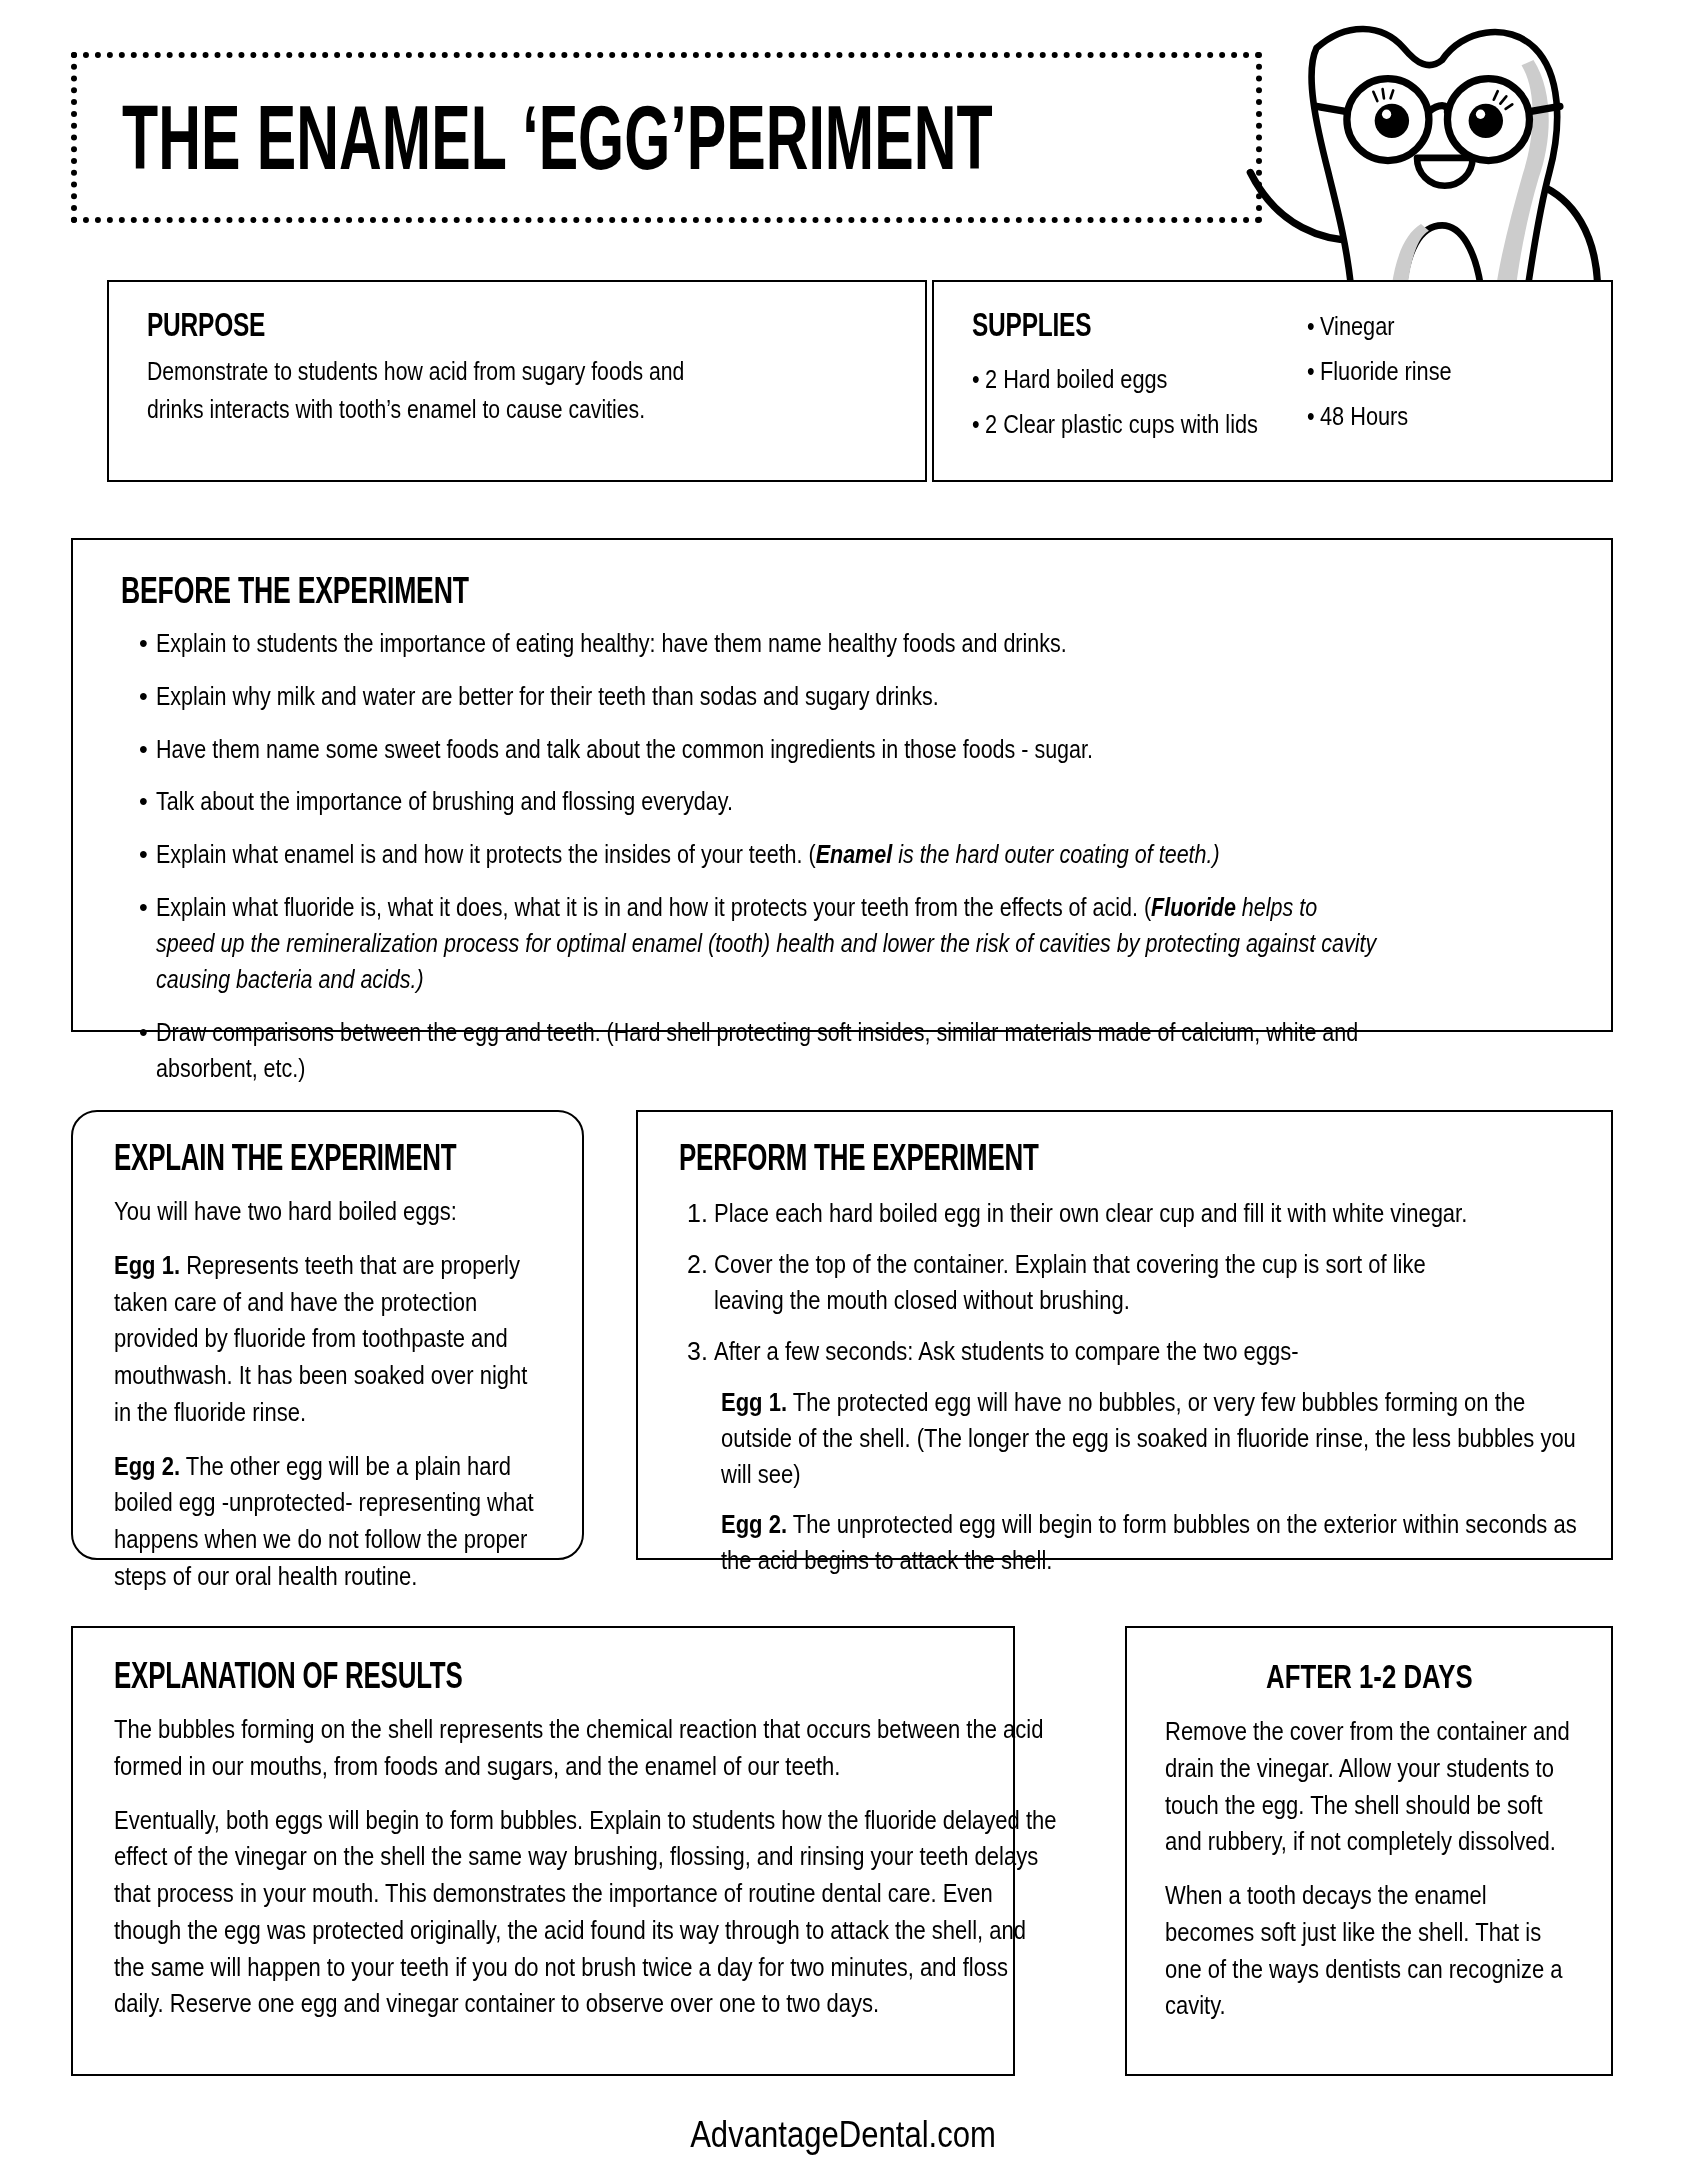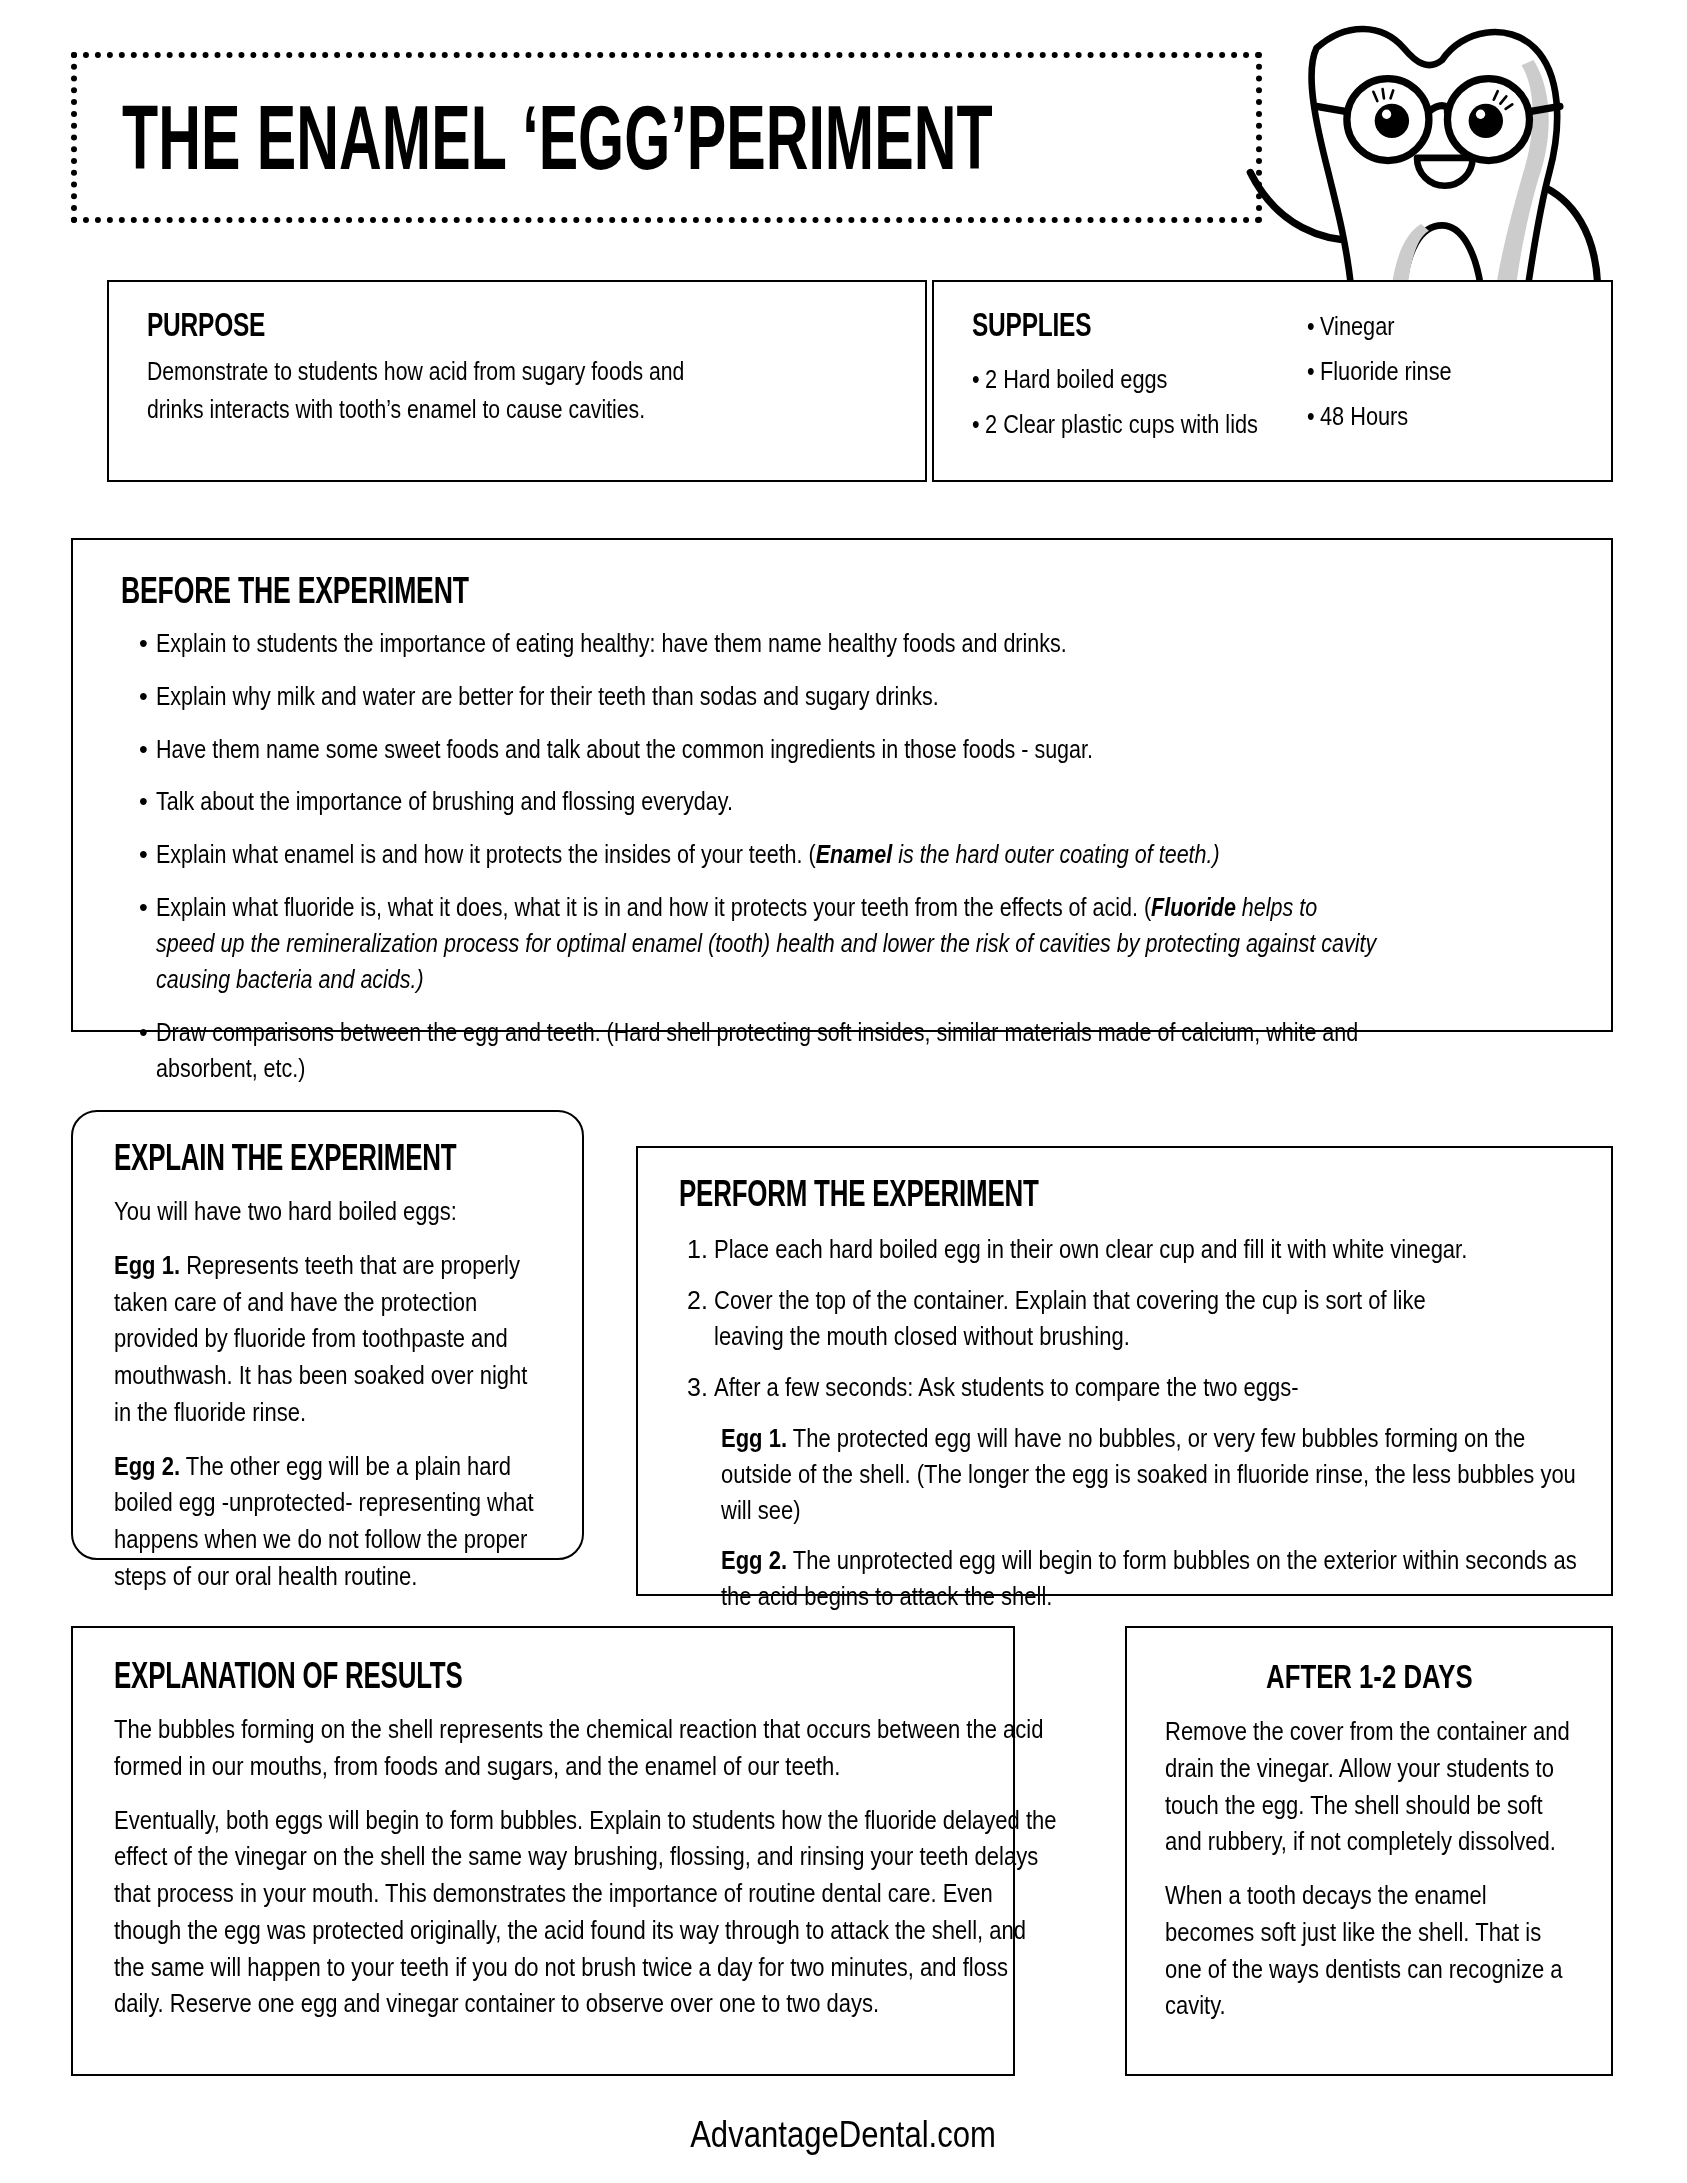--- a/index.html
+++ b/index.html
@@ -103,21 +103,21 @@
   #explain-body { position:absolute; left: 41px; top: 81px; width: 437px; }
   .p {
     font-family: "Liberation Sans Narrow", "Liberation Sans", sans-serif;
     font-size: 25px; line-height: 1.47;
     transform: scaleX(0.88); transform-origin: left top; width: 113%;
     margin-bottom: 17px;
   }
   .p b { font-weight: 700; }
 
   
-  #perform-box { left: 636px; top: 1110px; width: 977px; height: 450px; margin-top: 36px; }
+  #perform-box { left: 636px; top: 1110px; width: 977px; height: 450px; }
   #perform-head { position:absolute; left: 41px; top: 28px; font-size: 36px; }
   #perform-list { position:absolute; left: 49px; top: 83px; width: 900px; }
   .o-item { display:flex; margin-bottom: 14.6px;
     font-family:"Liberation Sans Narrow","Liberation Sans",sans-serif;
     font-size: 25px; line-height: 1.45; }
   .o-item .num { width: 26.5px; flex:none; }
   .o-item .txt { transform: scaleX(0.88); transform-origin: left top; width: 113%; }
   .egg-sub { margin-left: 34px; margin-bottom: 13.2px;
     font-family:"Liberation Sans Narrow","Liberation Sans",sans-serif;
     font-size: 25px; line-height: 1.45;

